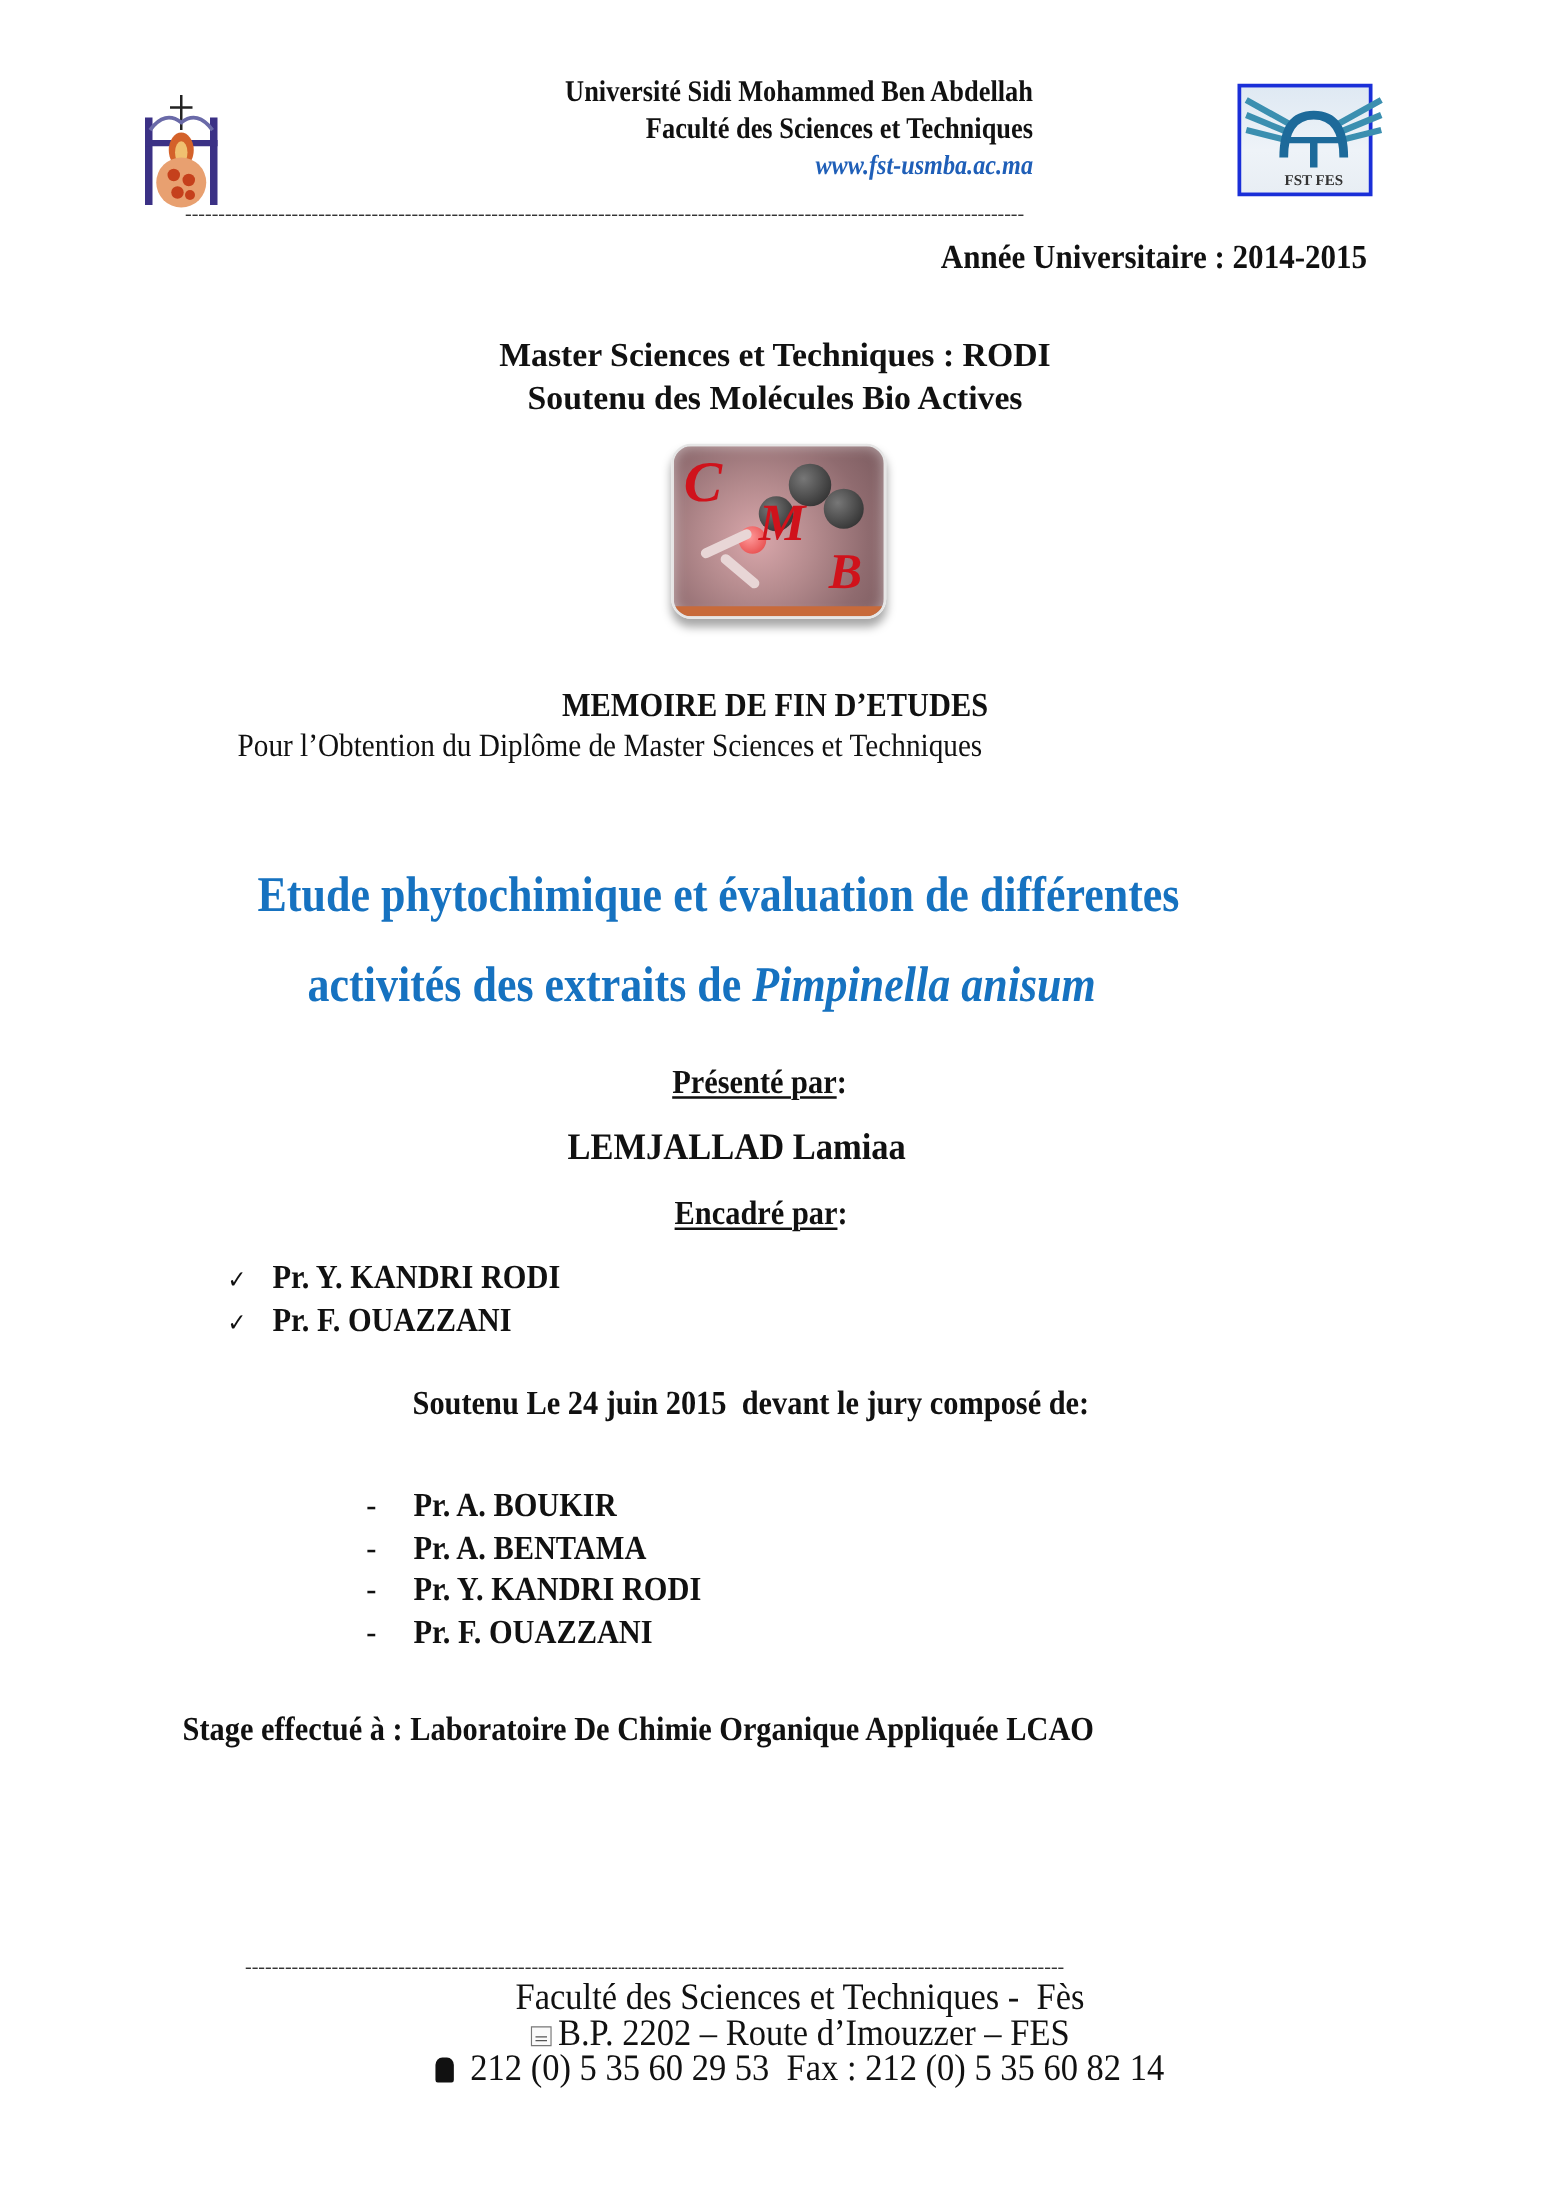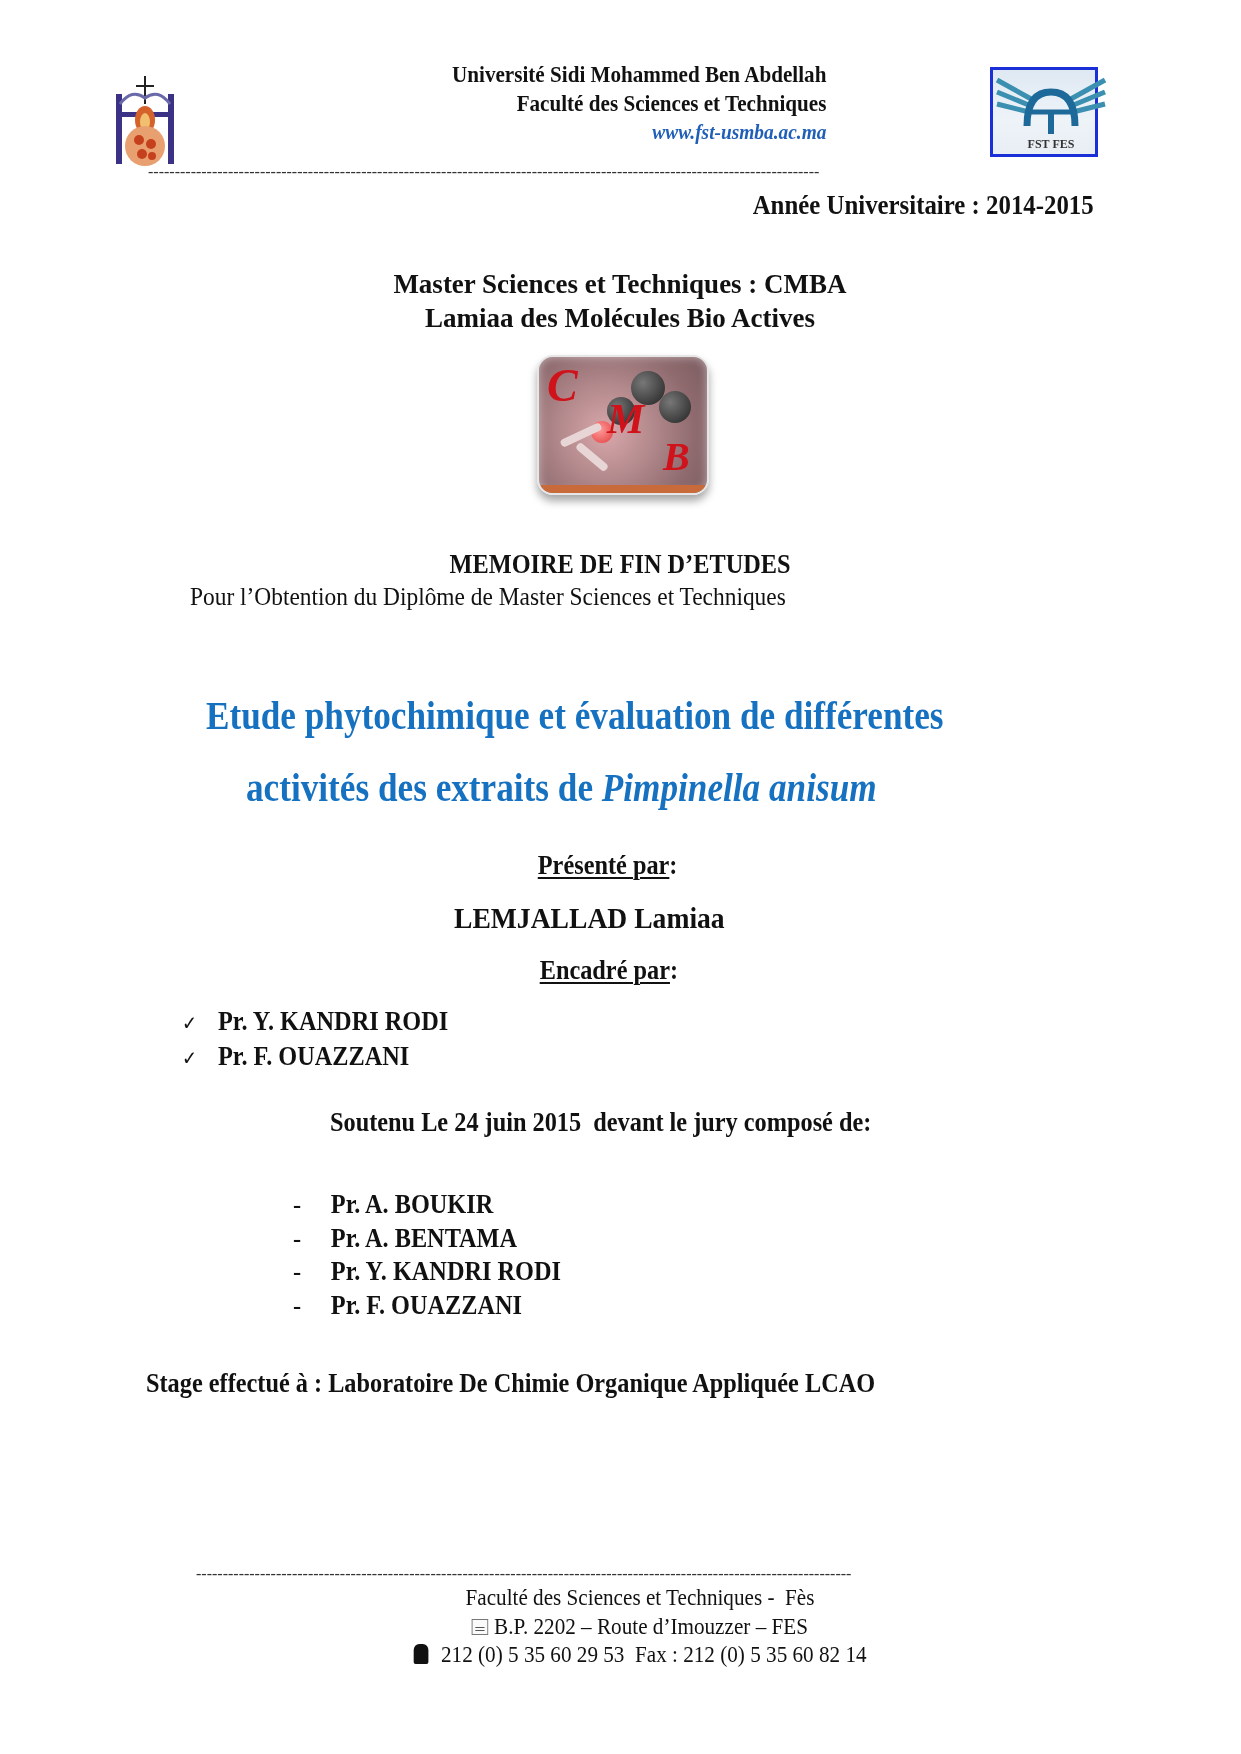--- a/index.html
+++ b/index.html
@@ -115,21 +115,21 @@
     .jury-item .dash { font-weight: normal; display: inline-block; width: 42px; }
 
     .stage {
       left: 146px; top: 1368px; font-weight: bold; font-size: 27px; white-space: nowrap;
       transform: scaleX(0.9); transform-origin: left center;
     }
 
     .ftr-dash { left: 196px; top: 1565px; width: 888px; height: 18px; }
     .footer-block {
       left: 240px; top: 1584px; width: 800px; text-align: center;
-      font-size: 23px; line-height: 28.5px;
+      font-size: 30px; line-height: 28.5px;
     }
     .footer-line { transform: scaleX(0.92); white-space: pre; }
     .mail-icon {
       display: inline-block; width: 18px; height: 16px; border: 1px solid #777;
       vertical-align: -1px; margin-right: 6px; background: #fafafa; position: relative;
     }
     .mail-icon::before {
       content: ""; position: absolute; left: 3px; right: 3px; top: 7px; height: 1px; background: #555;
       box-shadow: 0 3px 0 #555;
     }
@@ -174,22 +174,22 @@
     <line x1="58" y1="42" x2="58" y2="64" stroke="#1d6a9a" stroke-width="6"></line>
     <text x="58" y="78" text-anchor="middle" font-family="Liberation Serif, serif" font-weight="bold" font-size="12" fill="#333">FST FES</text>
   </svg>
 </div>
 
 <div class="abs dash-line hdr-dash">------------------------------------------------------------------------------------------------------------------------------</div>
 
 <div class="abs annee">Année Universitaire : 2014-2015</div>
 
 <div class="abs master-block">
-  <div>Master Sciences et Techniques : CMBA</div>
-  <div>Lamiaa des Molécules Bio Actives</div>
+  <div>Master Sciences et Techniques : RODI</div>
+  <div>Soutenu des Molécules Bio Actives</div>
 </div>
 
 <div class="abs cmba-logo">
   <div class="atom" style="left:92px;top:14px;width:34px;height:34px;background:radial-gradient(circle at 35% 35%,#777,#222);"></div>
   <div class="atom" style="left:120px;top:34px;width:32px;height:32px;background:radial-gradient(circle at 35% 35%,#777,#222);"></div>
   <div class="atom" style="left:68px;top:40px;width:28px;height:28px;background:radial-gradient(circle at 35% 35%,#777,#222);"></div>
   <div class="atom" style="left:52px;top:64px;width:22px;height:22px;background:radial-gradient(circle at 40% 40%,#ff9a9a,#e23c3c);"></div>
   <div style="position:absolute;left:20px;top:74px;width:44px;height:8px;background:#e8d6d6;transform:rotate(-25deg);border-radius:4px;"></div>
   <div style="position:absolute;left:34px;top:96px;width:38px;height:8px;background:#e8d6d6;transform:rotate(40deg);border-radius:4px;"></div>
   <div style="position:absolute;left:0;right:0;bottom:0;height:8px;background:#c86a3a;"></div>

